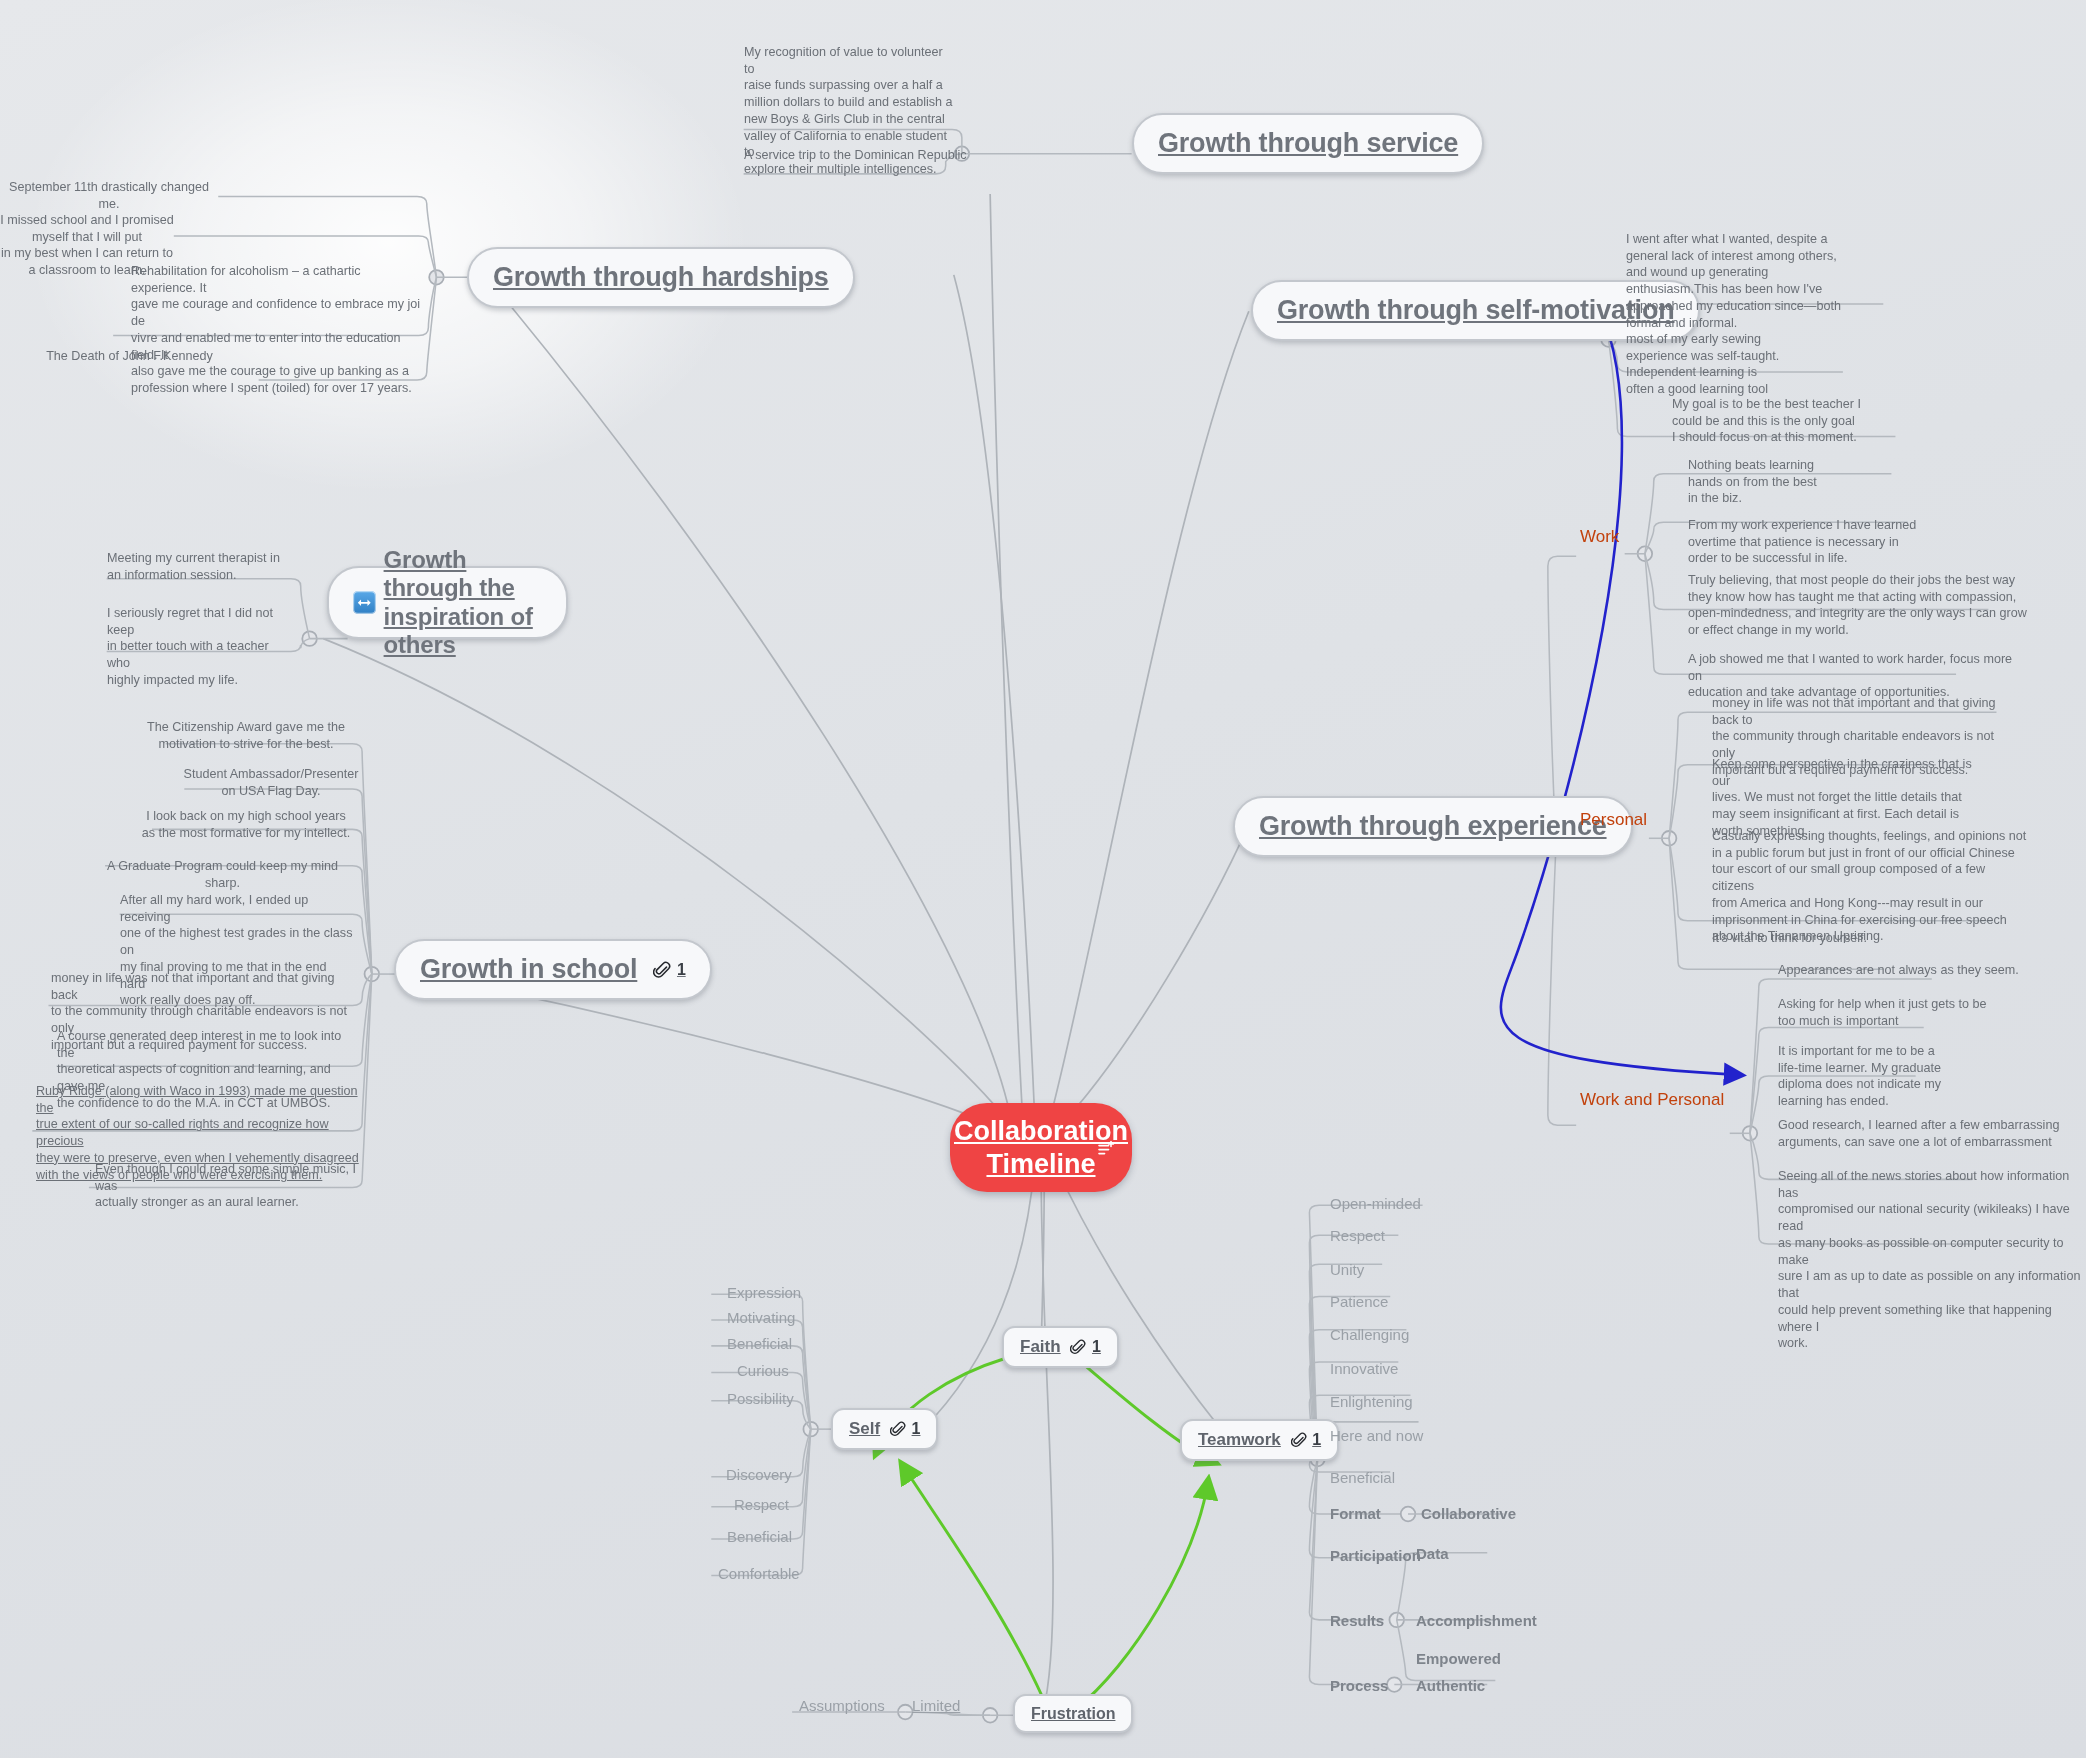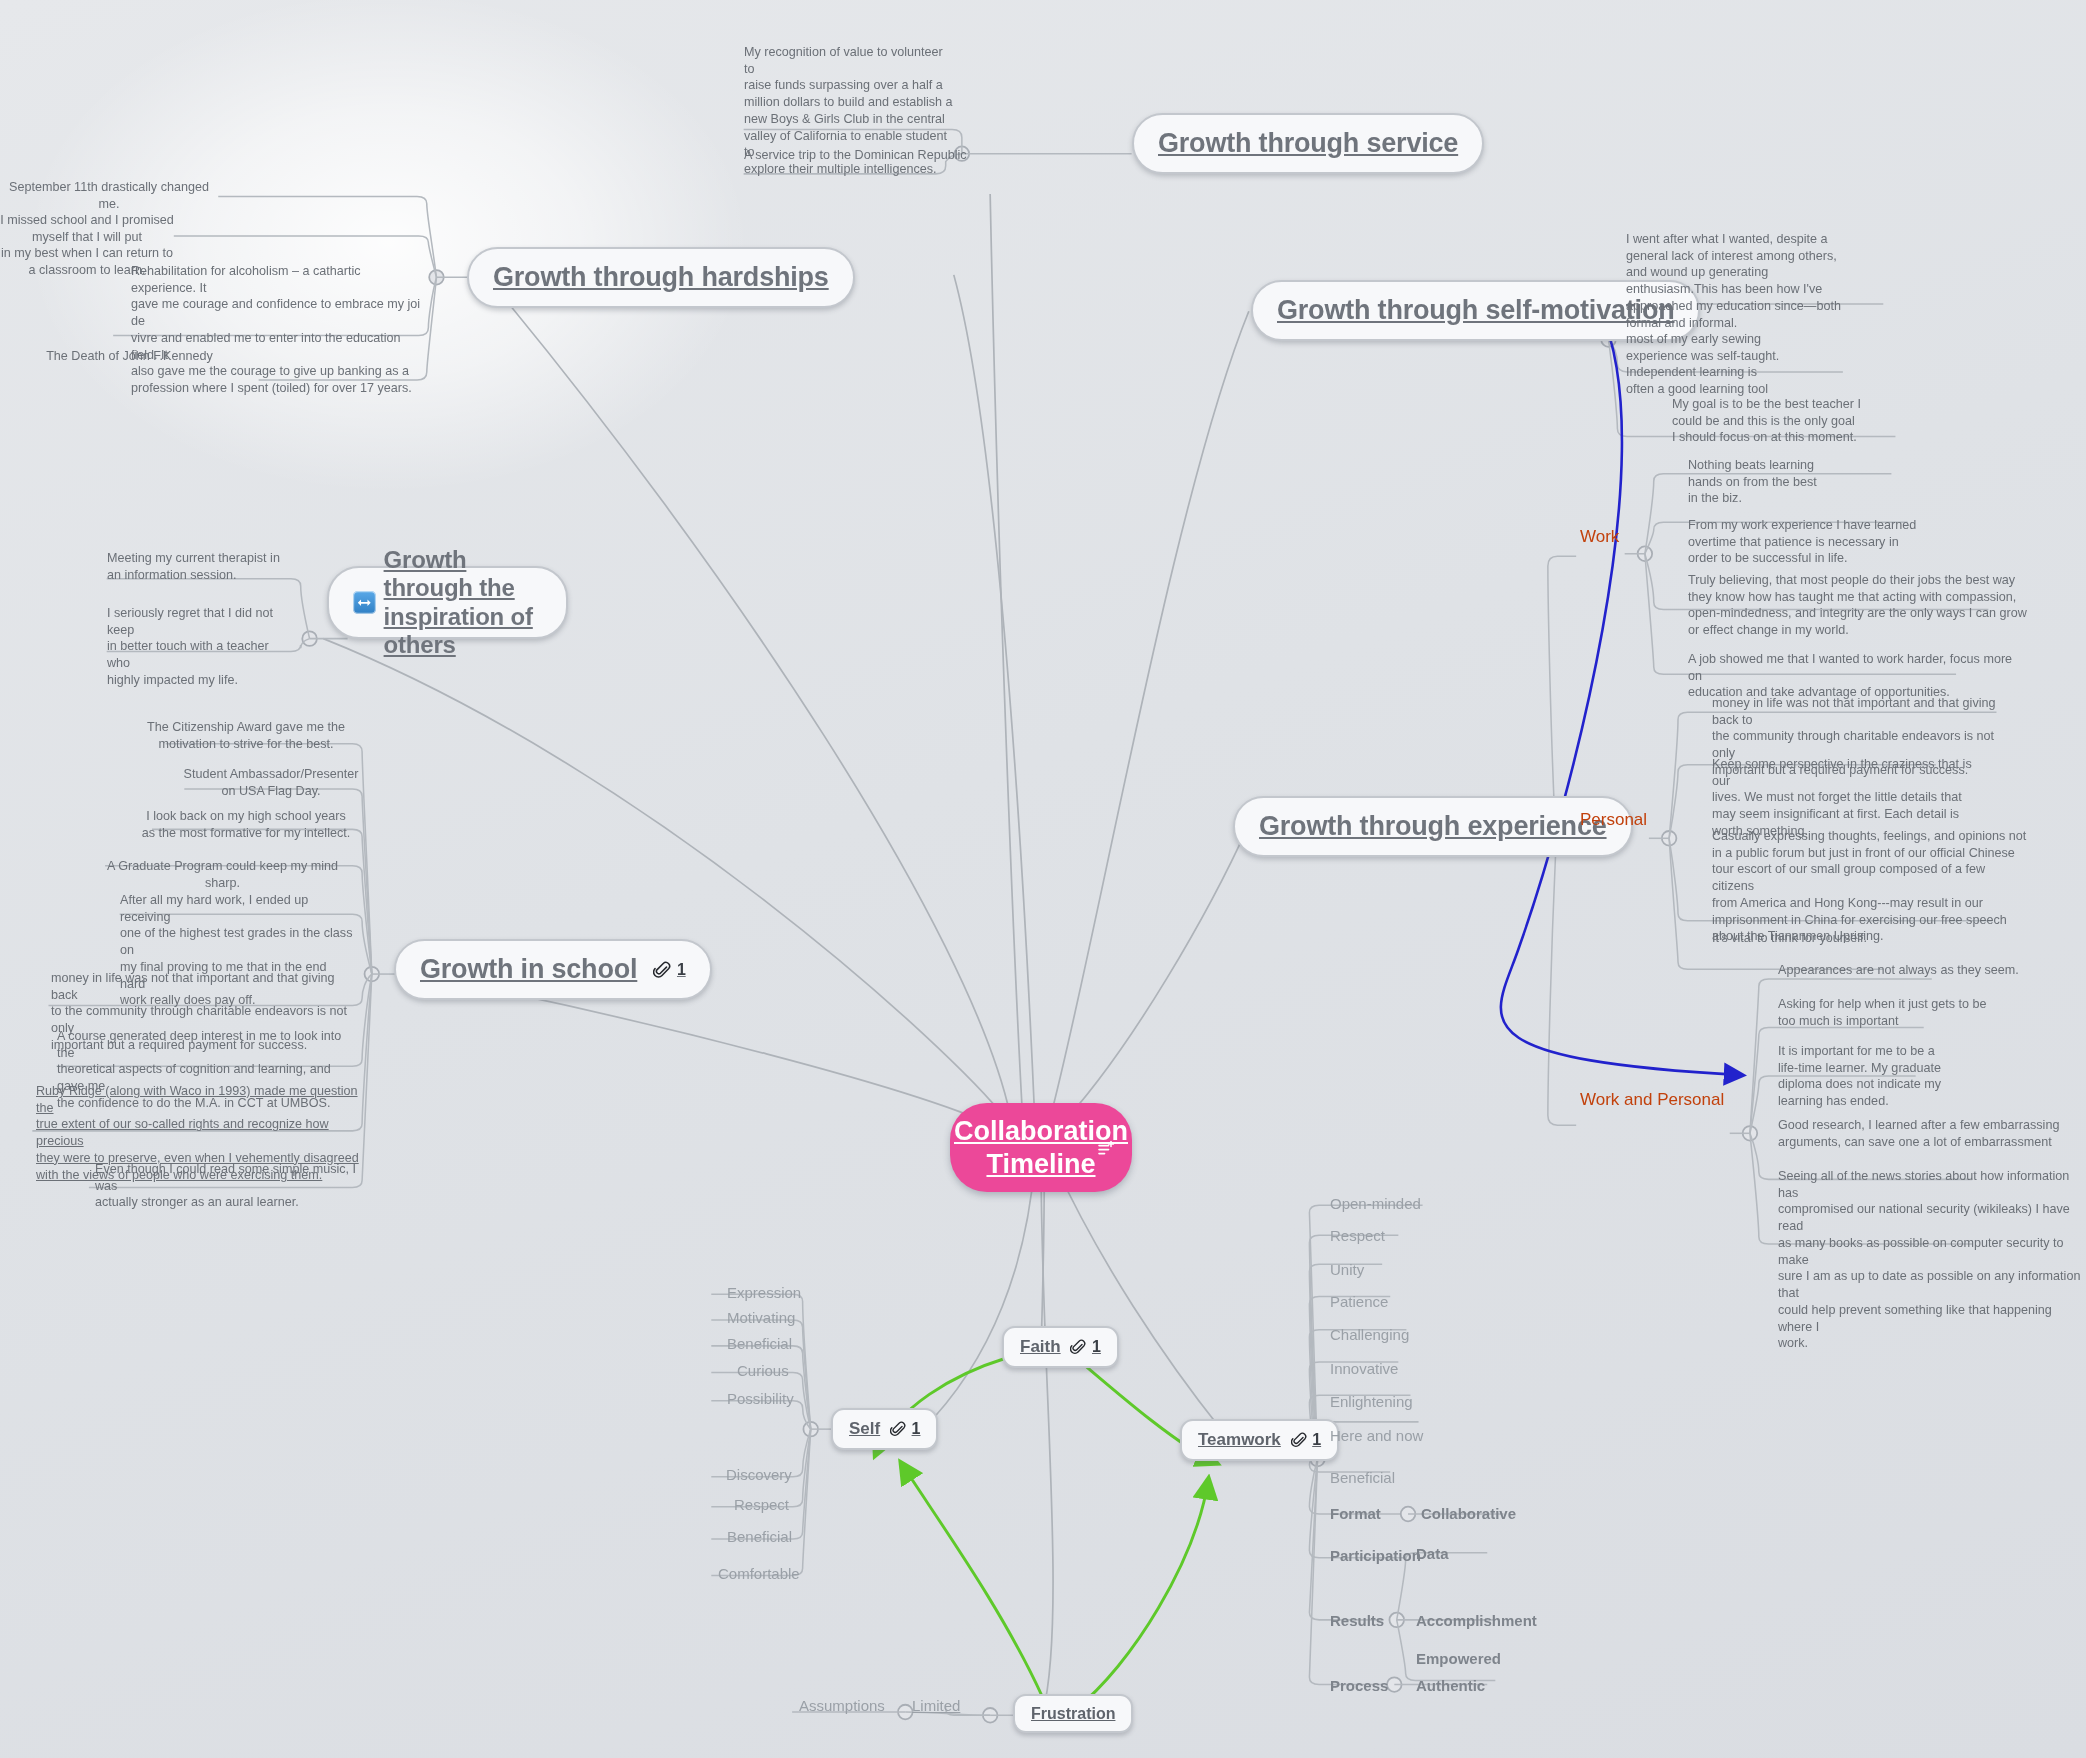--- a/index.html
+++ b/index.html
@@ -33,21 +33,21 @@
     box-shadow:0 2.4px 4.8px rgba(90,95,105,.30);
     color:#6f747c;
     font-weight:bold;
     display:flex;align-items:center;
     padding:11.3px 24px;
     letter-spacing:-0.2px;
   }
   .main-node .ttl{font-size:27px;line-height:1.18;}
 
   .root-node{
-    background:#ec4899;
+    background:#ef4444;
     border-radius:37px;
     box-shadow:0 3.2px 7.3px rgba(60,70,90,.30);
     color:#ffffff;
     font-weight:bold;
     font-size:27px;line-height:1.2;
     display:flex;align-items:center;justify-content:center;
     text-align:center;
     padding:14.5px 21px;
   }
 

